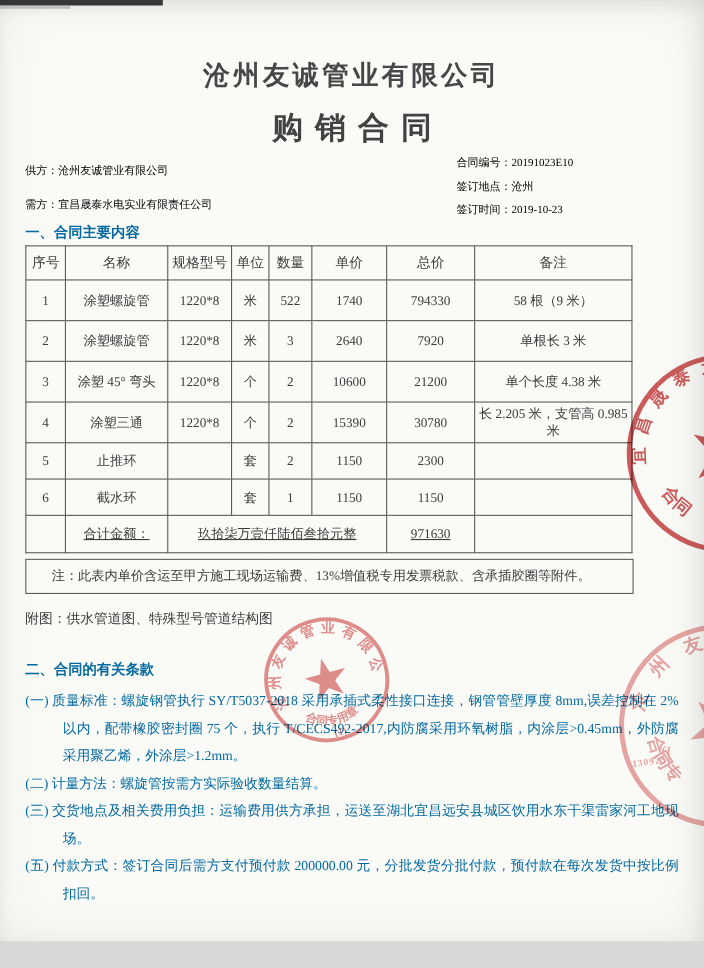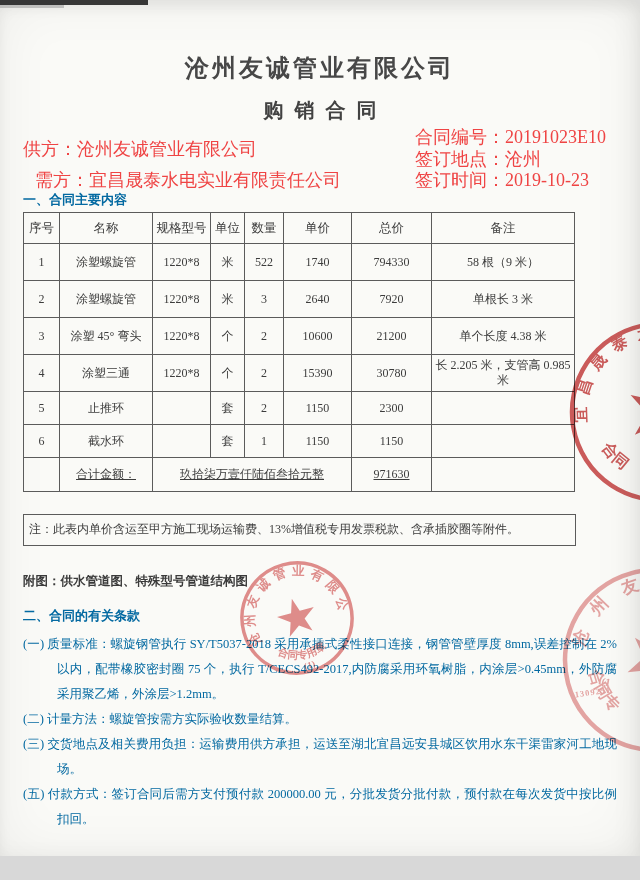--- a/index.html
+++ b/index.html
@@ -19,26 +19,26 @@
   .artifact2 { position:absolute; left:0; top:5px; width:64px; height:3px; background:#9a9a9a; opacity:.55; }
 
   .doc { position:absolute; left:0; top:0; right:0; padding:0 23px; }
 
   .company-title {
     margin-top:52px; text-align:center;
     font-size:24px; font-weight:700; letter-spacing:3px; color:#474747;
   }
   .doc-title {
     margin-top:13px; text-align:center;
-    font-size:20px; font-weight:700; letter-spacing:11px; text-indent:11px; color:#424242;
-  }
-
-  .meta { position:relative; height:56px; margin-top:10px; font-size:18px; color:#ef4444; }
+    font-size:28px; font-weight:700; letter-spacing:11px; text-indent:11px; color:#424242;
+  }
+
+  .meta { position:relative; height:56px; margin-top:10px; font-size:10px; color:#000000; }
   .m-supplier { position:absolute; left:0; top:3px; }
-  .m-buyer    { position:absolute; left:12px; top:34px; }
+  .m-buyer    { position:absolute; left:0; top:34px; }
   .m-right    { position:absolute; left:392px; top:-7px; line-height:21.5px; white-space:nowrap; }
 
   .sec-title { font-size:13px; font-weight:700; color:#0369a1; margin:1px 0 3px; }
 
   table.items {
     border-collapse:collapse; table-layout:fixed;
     width:551px; font-size:12px; color:#3c3c3c;padding-left:44px;
   }
   .items th, .items td {
     border:1px solid #5b5b5b; text-align:center; vertical-align:middle;
@@ -46,26 +46,26 @@
   }
   .items th { font-size:12.5px; height:28px; }
   .items tr.r-tall  td { height:34px; }
   .items tr.r-short td { height:30px; }
   .items tr.r-total td { height:31px;text-decoration:underline; }
   .remark-cell { line-height:15px;font-family:Liberation Serif, serif; }
 
   .note-box {
     box-sizing:border-box; width:553px;
     border:1px solid #5b5b5b;
-    margin-top:22px; padding:6px 5px 7px;
+    margin-top:5px; padding:6px 23px 7px;
     font-size:12px; color:#3c3c3c;
   }
 
-  .attach-line { margin-top:27px; font-size:12.5px;font-weight:bold; }
-  .sec2-title  { margin-top:17px; font-size:13px; font-weight:700; }
+  .attach-line { margin-top:14px; font-size:12.5px; }
+  .sec2-title  { margin-top:29px; font-size:13px; font-weight:700; }
 
   .clauses { margin-top:7px; }
   .clauses p {
     margin:0; padding-left:34px; text-indent:-34px;
     font-size:12.5px; line-height:25px; color:#0369a1;
     text-align:justify;
   }
 
   .seal { position:absolute; mix-blend-mode:multiply; pointer-events:none; }
   #seal-buyer  { left:560px; top:312px; opacity:.9;  transform:rotate(12deg); }

